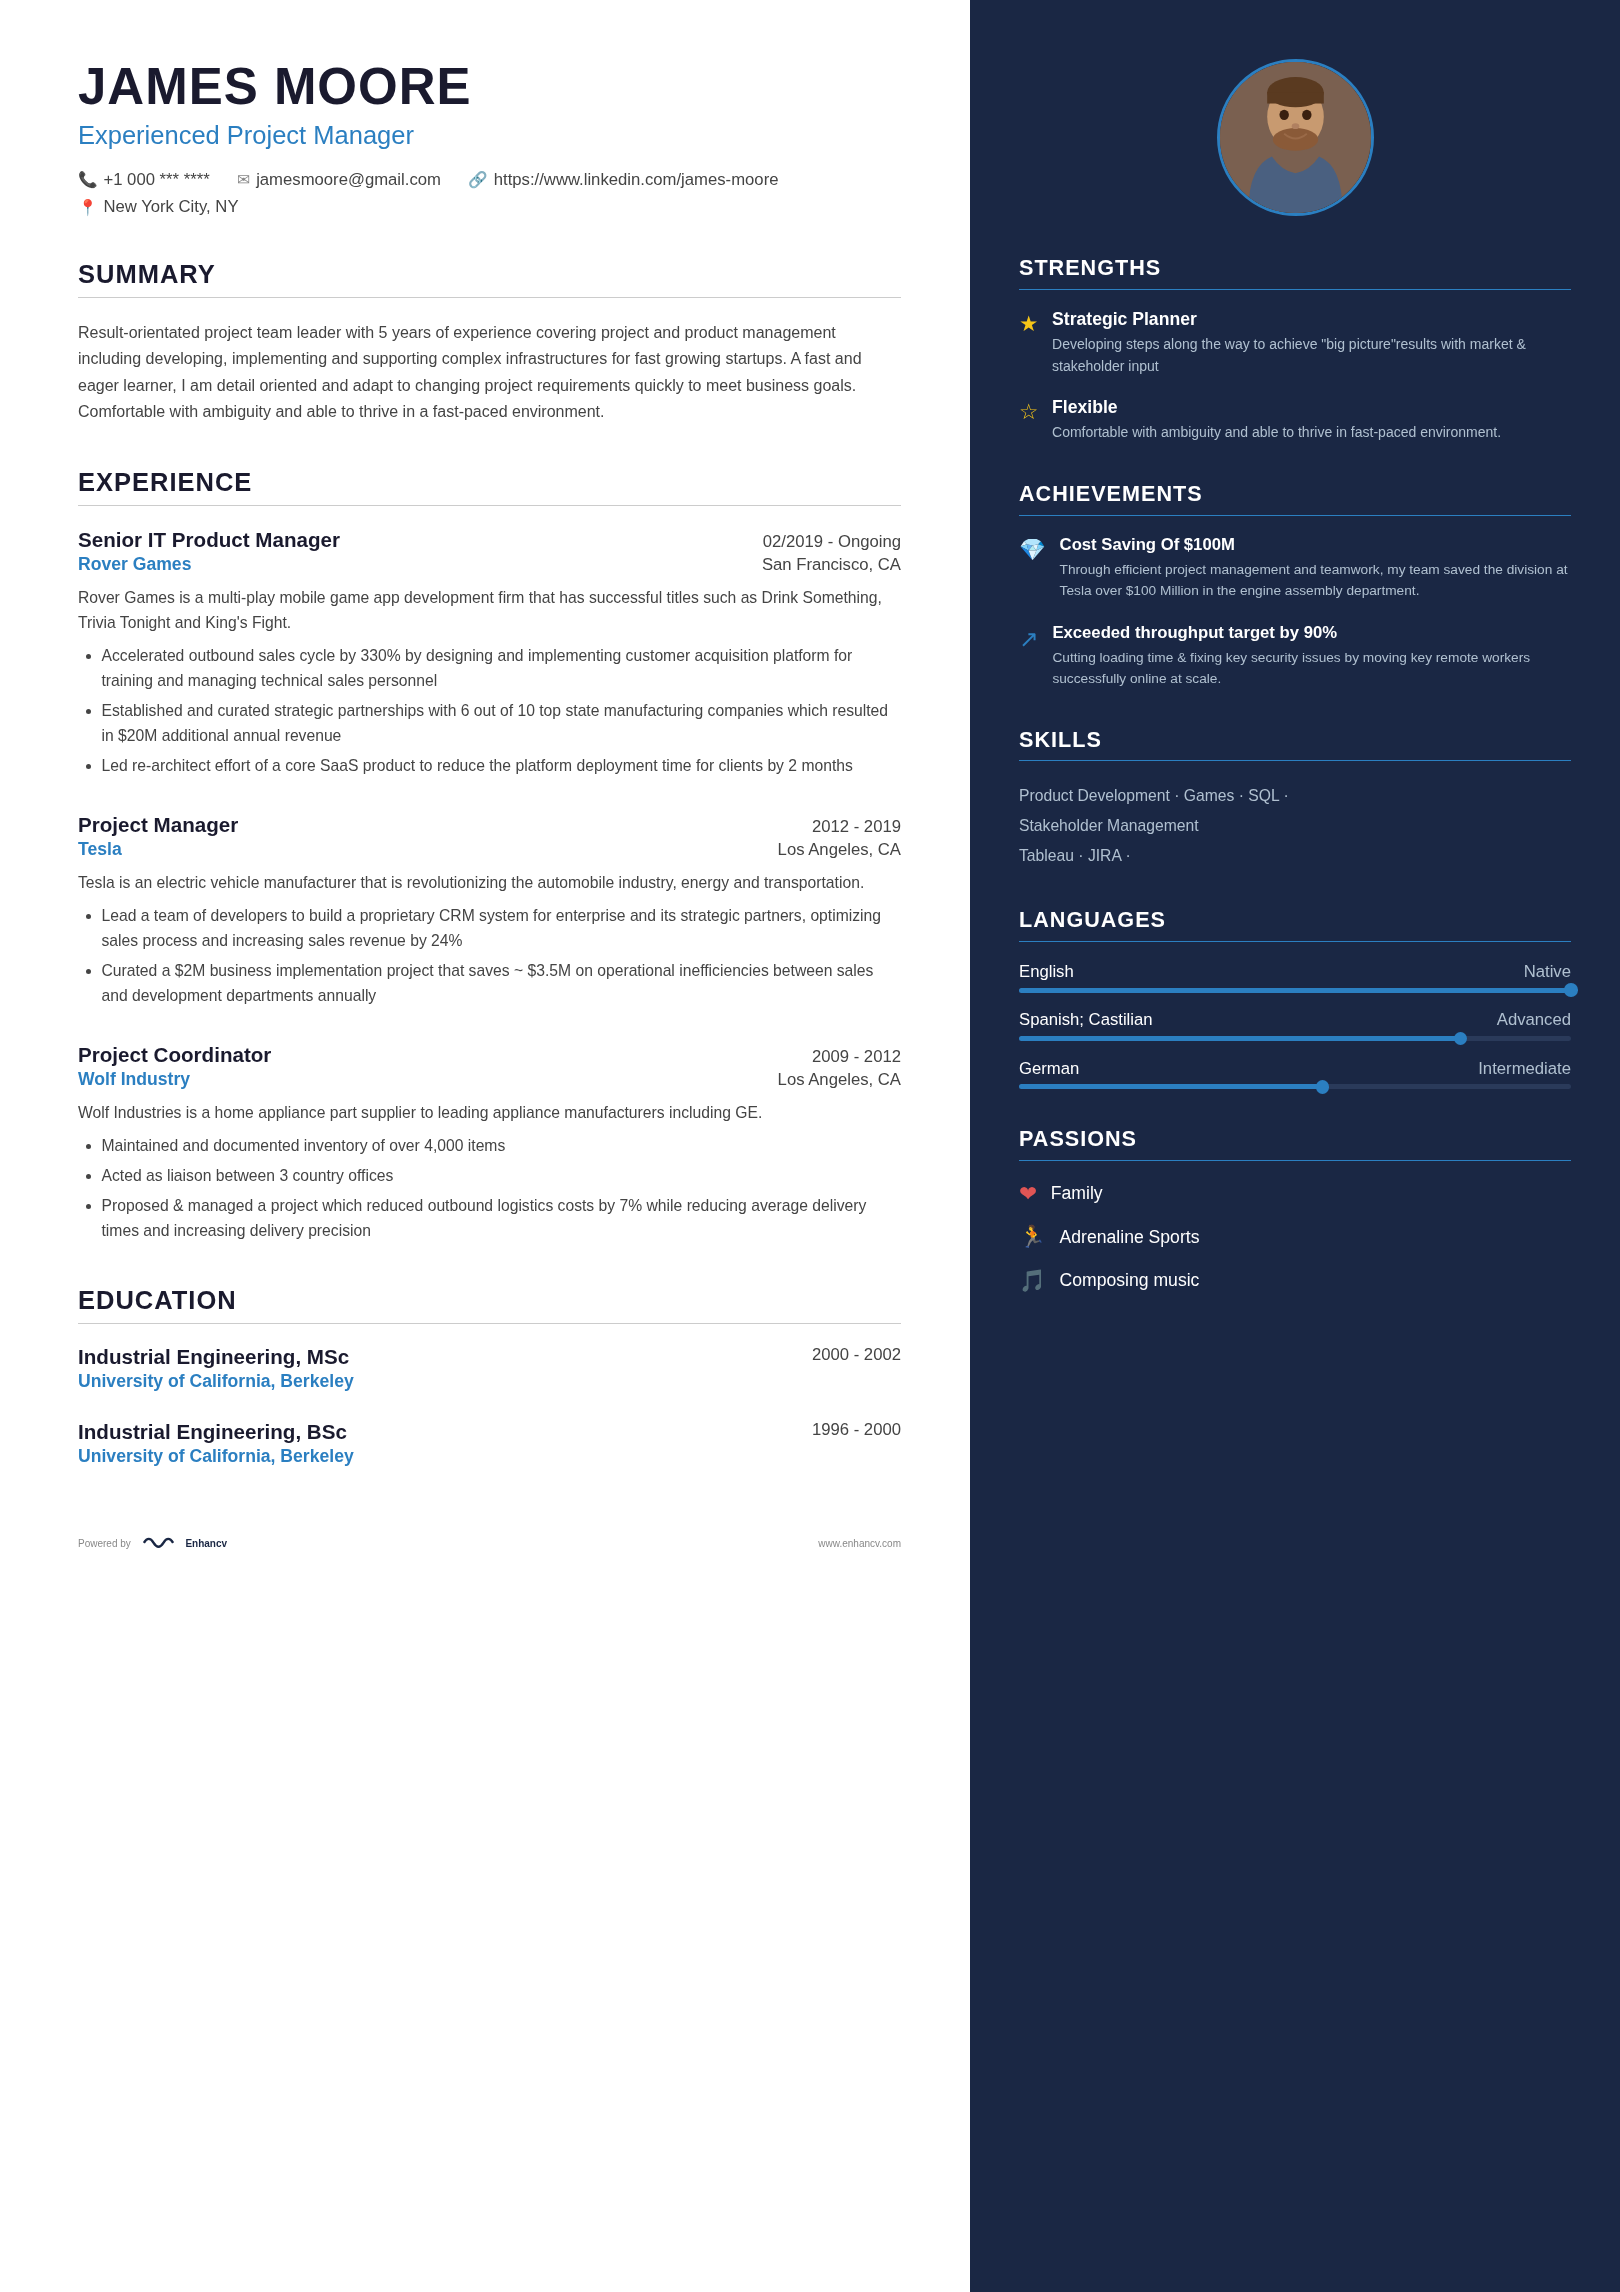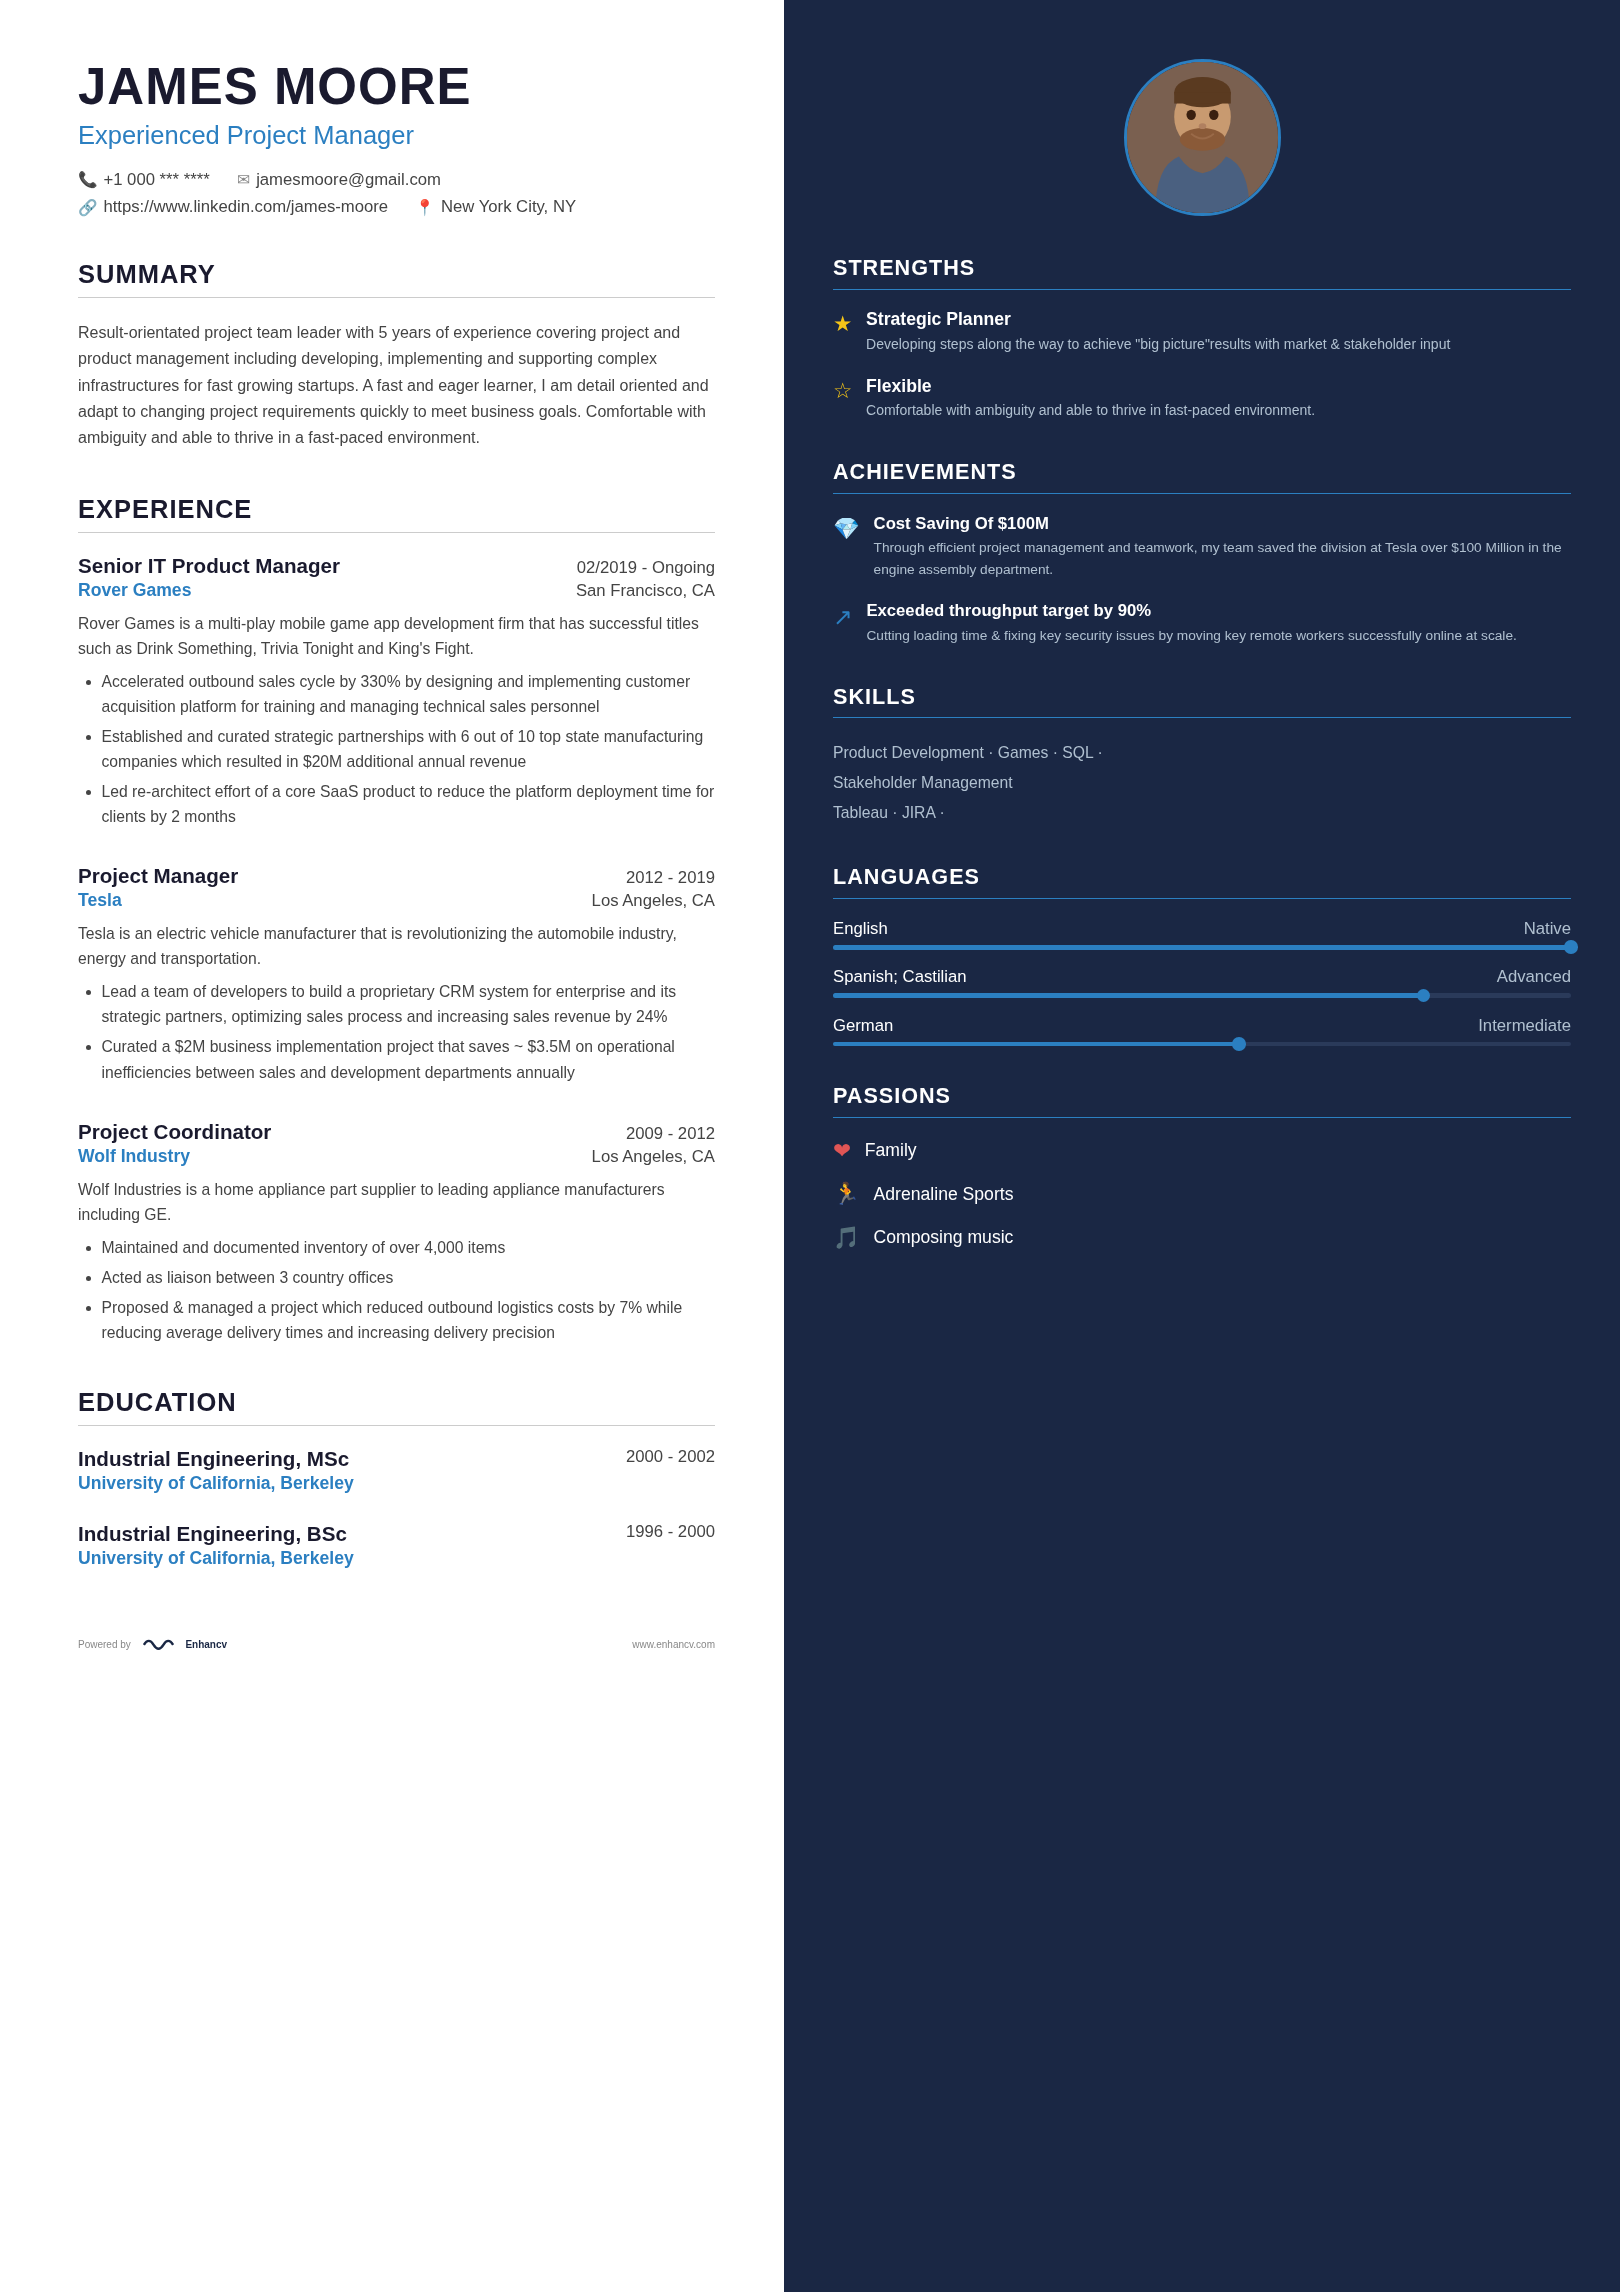--- a/index.html
+++ b/index.html
@@ -7,21 +7,21 @@
       font-family: 'Arial', sans-serif;
       background: #fff;
       width: 1620px;
       min-height: 2293px;
       display: flex;
       flex-direction: row;
     }
 
     
     .left-panel {
-      width: 784px;
+      width: 970px;
       background: #fff;
       padding: 59px 69px 59px 78px;
       flex-shrink: 0;
     }
 
     .header-name {
       font-size: 51px;
       font-weight: 900;
       color: #1a1a2e;
       letter-spacing: 1px;

